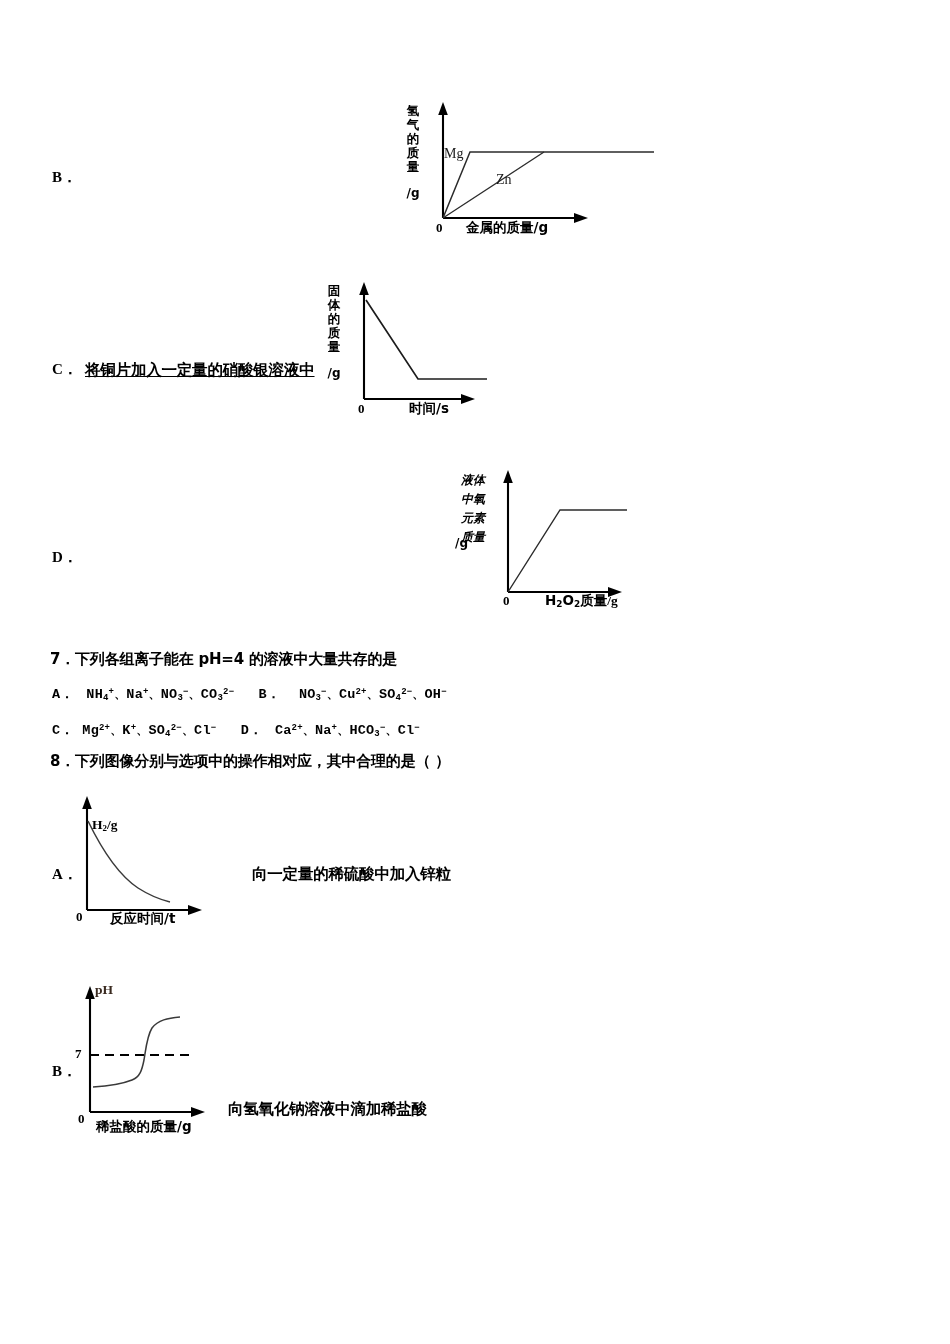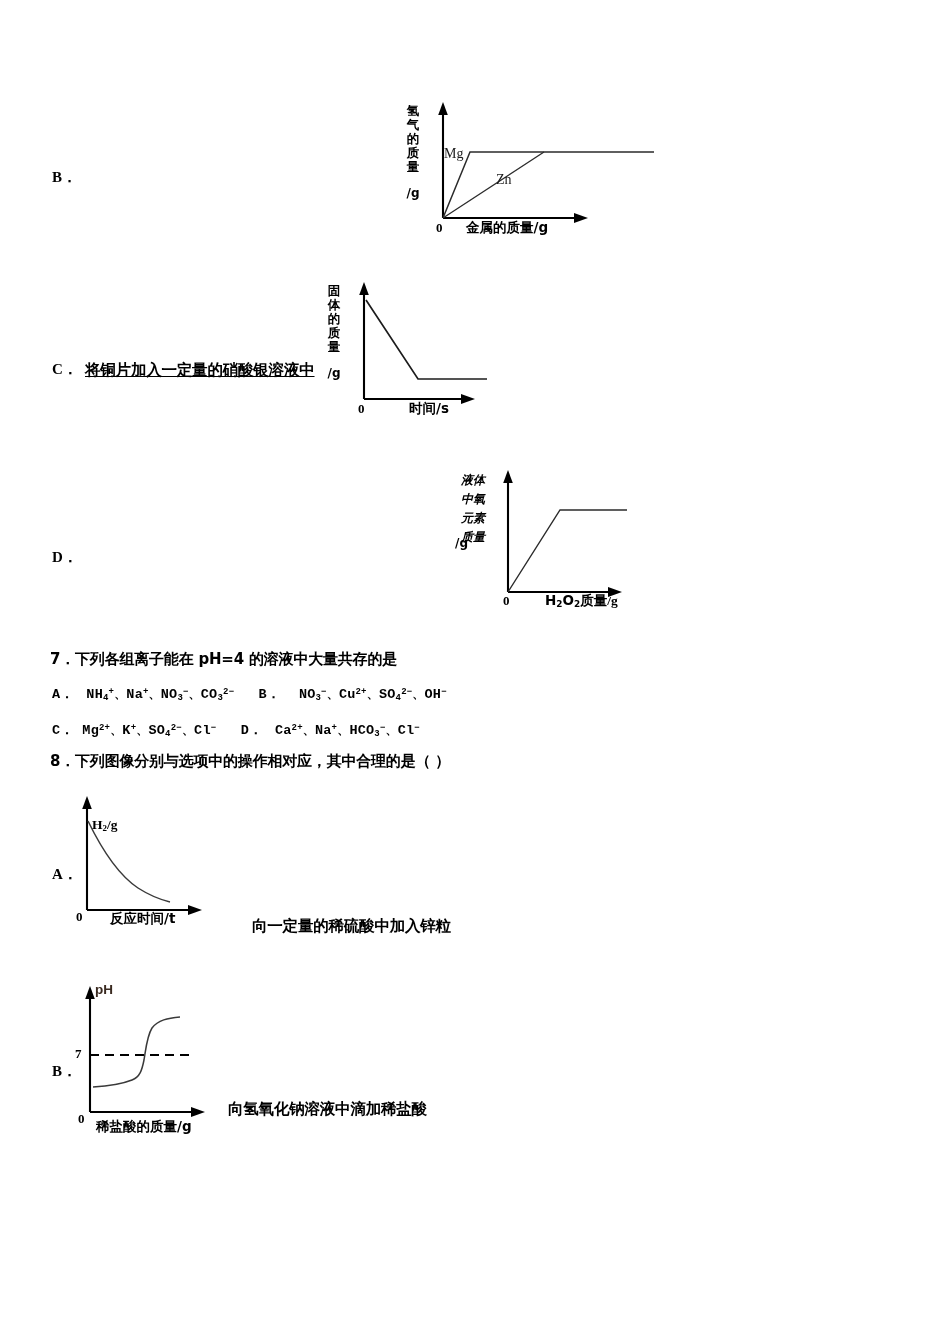--- a/index.html
+++ b/index.html
@@ -80,21 +80,21 @@
     font-style: italic;
   }
   .axis-cap {
     position: absolute;
     font-family: "DejaVu Sans", sans-serif;
     font-weight: bold;
     font-size: 13.5px;
     white-space: nowrap;
   }
   .axis-cap.serif {
-    font-family: Liberation Sans, sans-serif;
+    font-family: Liberation Serif, serif;
   }
   .origin0 {
     position: absolute;
     font-family: "Liberation Serif", serif;
     font-weight: bold;
     font-size: 13px;
   }
   .series-tag {
     position: absolute;
     font-family: "Liberation Serif", serif;
@@ -209,21 +209,21 @@
       <line x1="17" y1="118" x2="120" y2="118" stroke="#000" stroke-width="2.1"></line>
       <polygon points="132,118 118,113 118,123" fill="#000"></polygon>
 
       <path d="M18,29 C34,62 50,84 68,96 C82,105 92,108 100,110" fill="none" stroke="#3a3a3a" stroke-width="1.5"></path>
     </svg>
     <div class="axis-cap unit-sub" style="left:22px; top:-2px; font-family:'Liberation Serif',serif; font-weight:bold;margin-top:27px;">H<sub>2</sub>/g</div>
     <div class="origin0" style="left:6px; top:117px;">0</div>
     <div class="axis-cap" style="left:40px; top:118px;">反应时间/t</div>
   </div>
   <div class="opt-label" style="left:52px; top:865px;">A．</div>
-  <div class="opt-text" style="left:228px; top:916px;padding-left:24px;">向一定量的稀硫酸中加入锌粒</div>
+  <div class="opt-text" style="left:228px; top:864px;padding-left:24px;">向一定量的稀硫酸中加入锌粒</div>
 
   <div class="chart" style="left:70px; top:982px; width:220px; height:165px;">
     <svg width="220" height="165" viewBox="0 0 220 165">
       <line x1="20" y1="16" x2="20" y2="130" stroke="#000" stroke-width="2.1"></line>
       <polygon points="20,4 15.2,17 24.8,17" fill="#000"></polygon>
       <line x1="20" y1="130" x2="123" y2="130" stroke="#000" stroke-width="2.1"></line>
       <polygon points="135,130 121,125 121,135" fill="#000"></polygon>
 
       <line x1="20" y1="73" x2="125" y2="73" stroke="#000" stroke-width="1.9" stroke-dasharray="9,6"></line>
 

